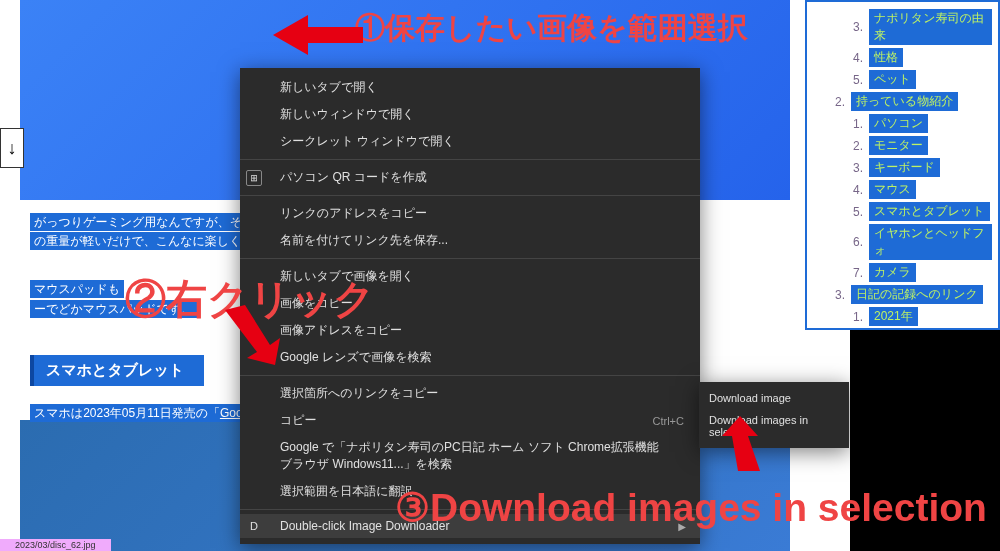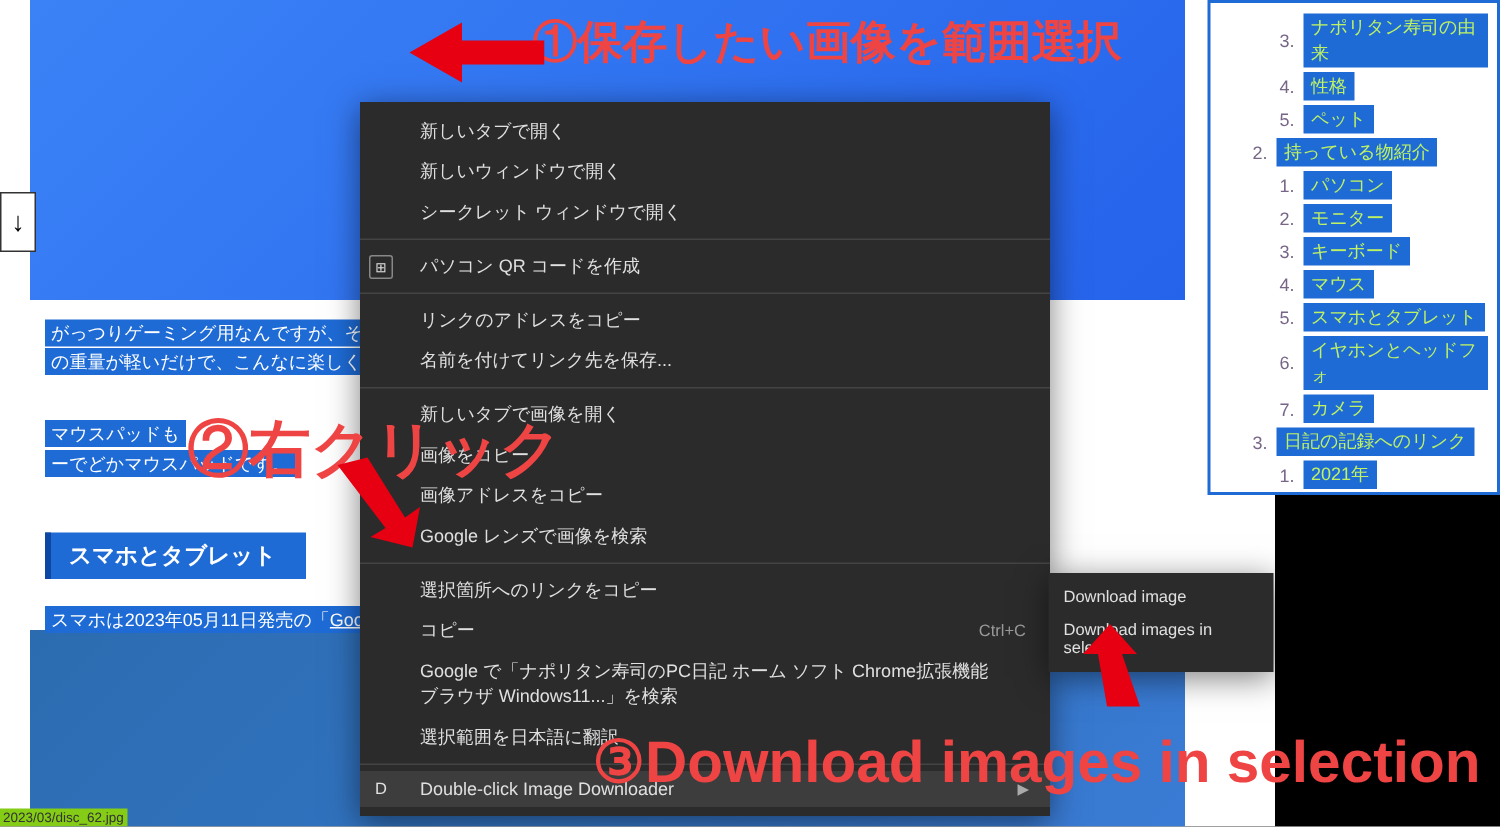--- a/index.html
+++ b/index.html
@@ -129,24 +129,24 @@
   color: #ef4444;
   font-weight: bold;
 }
 .ann1 { left: 355px; top: 8px; font-size: 30px; }
 .ann2 { left: 125px; top: 272px; font-size: 41px; }
 .ann3 { left: 395px; top: 485px; font-size: 39px; }
 .arrow-svg { position: absolute; }
 .status-bar {
   position: absolute;
   left: 0; bottom: 0;
-  background: #84cc16;
+  background: #f0abfc;
   color: #333;
   font-size: 9px;
-  padding: 1px 2px;
+  padding: 1px 15px;
 }
 </style>
 </head>
 <body>
 
 <div class="page-bg"></div>
 <div class="blue-panel"></div>
 <div class="blue-panel-bottom"></div>
 
 <div class="scroll-indicator">

